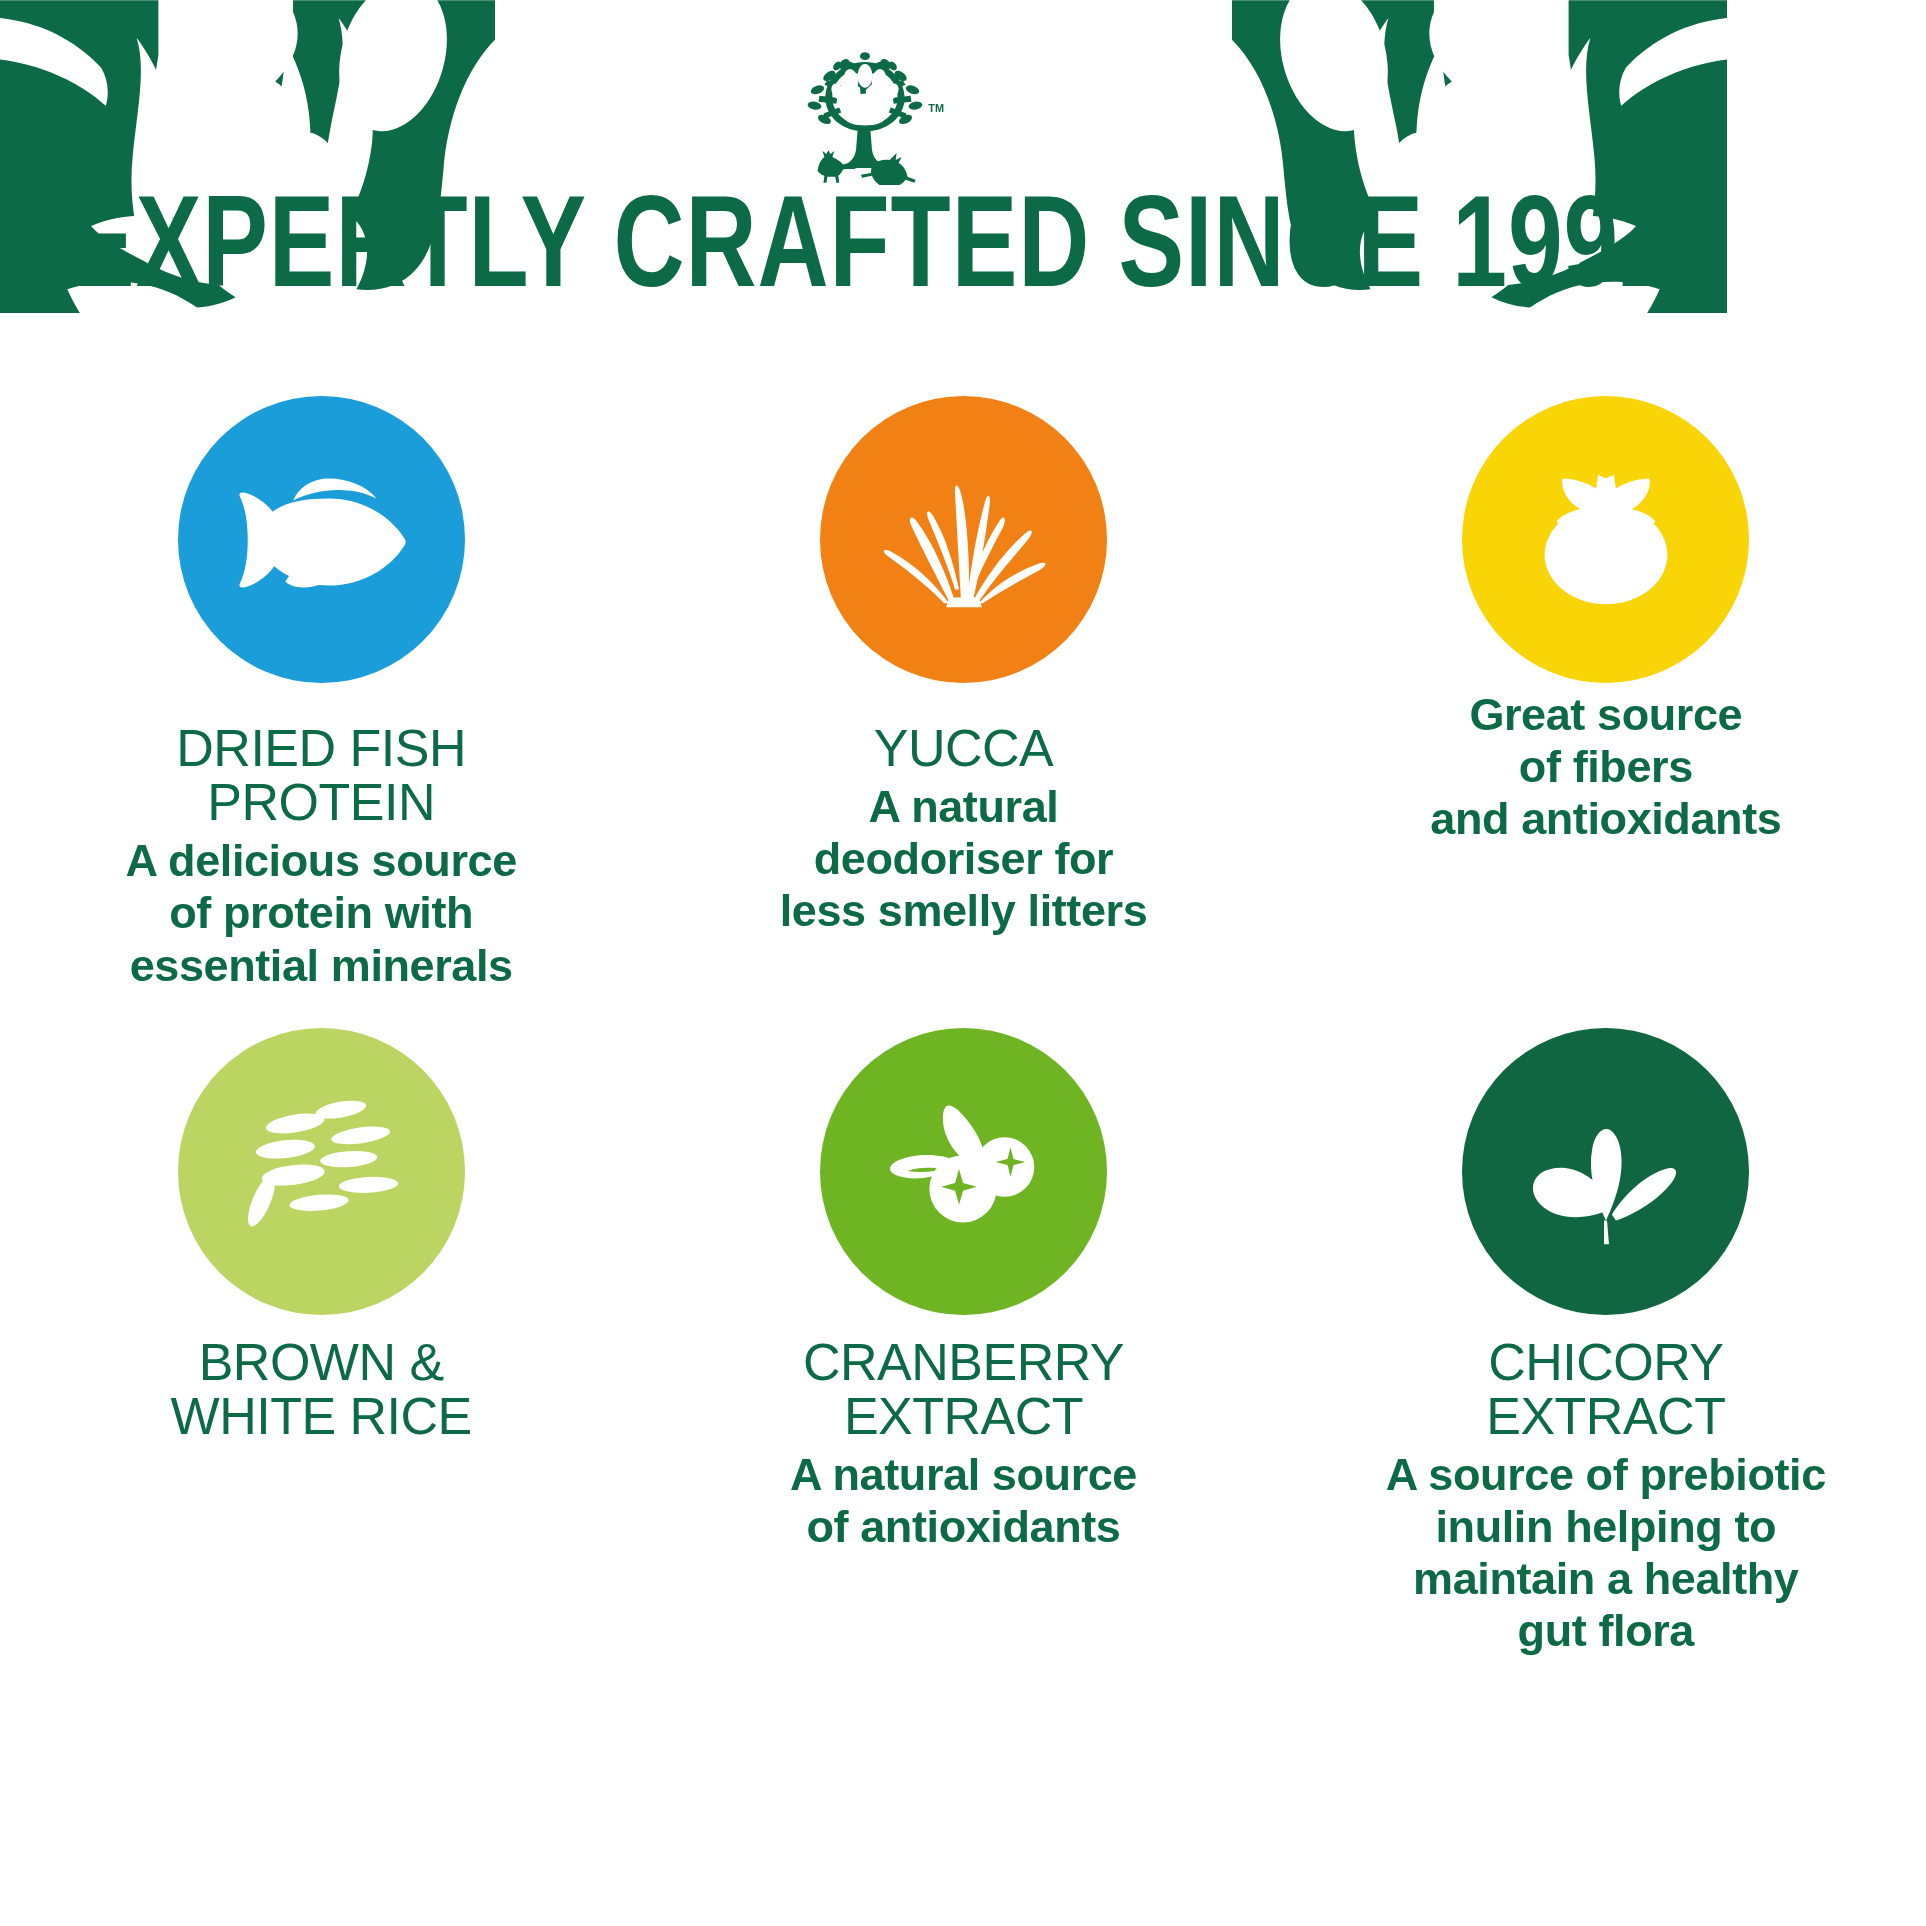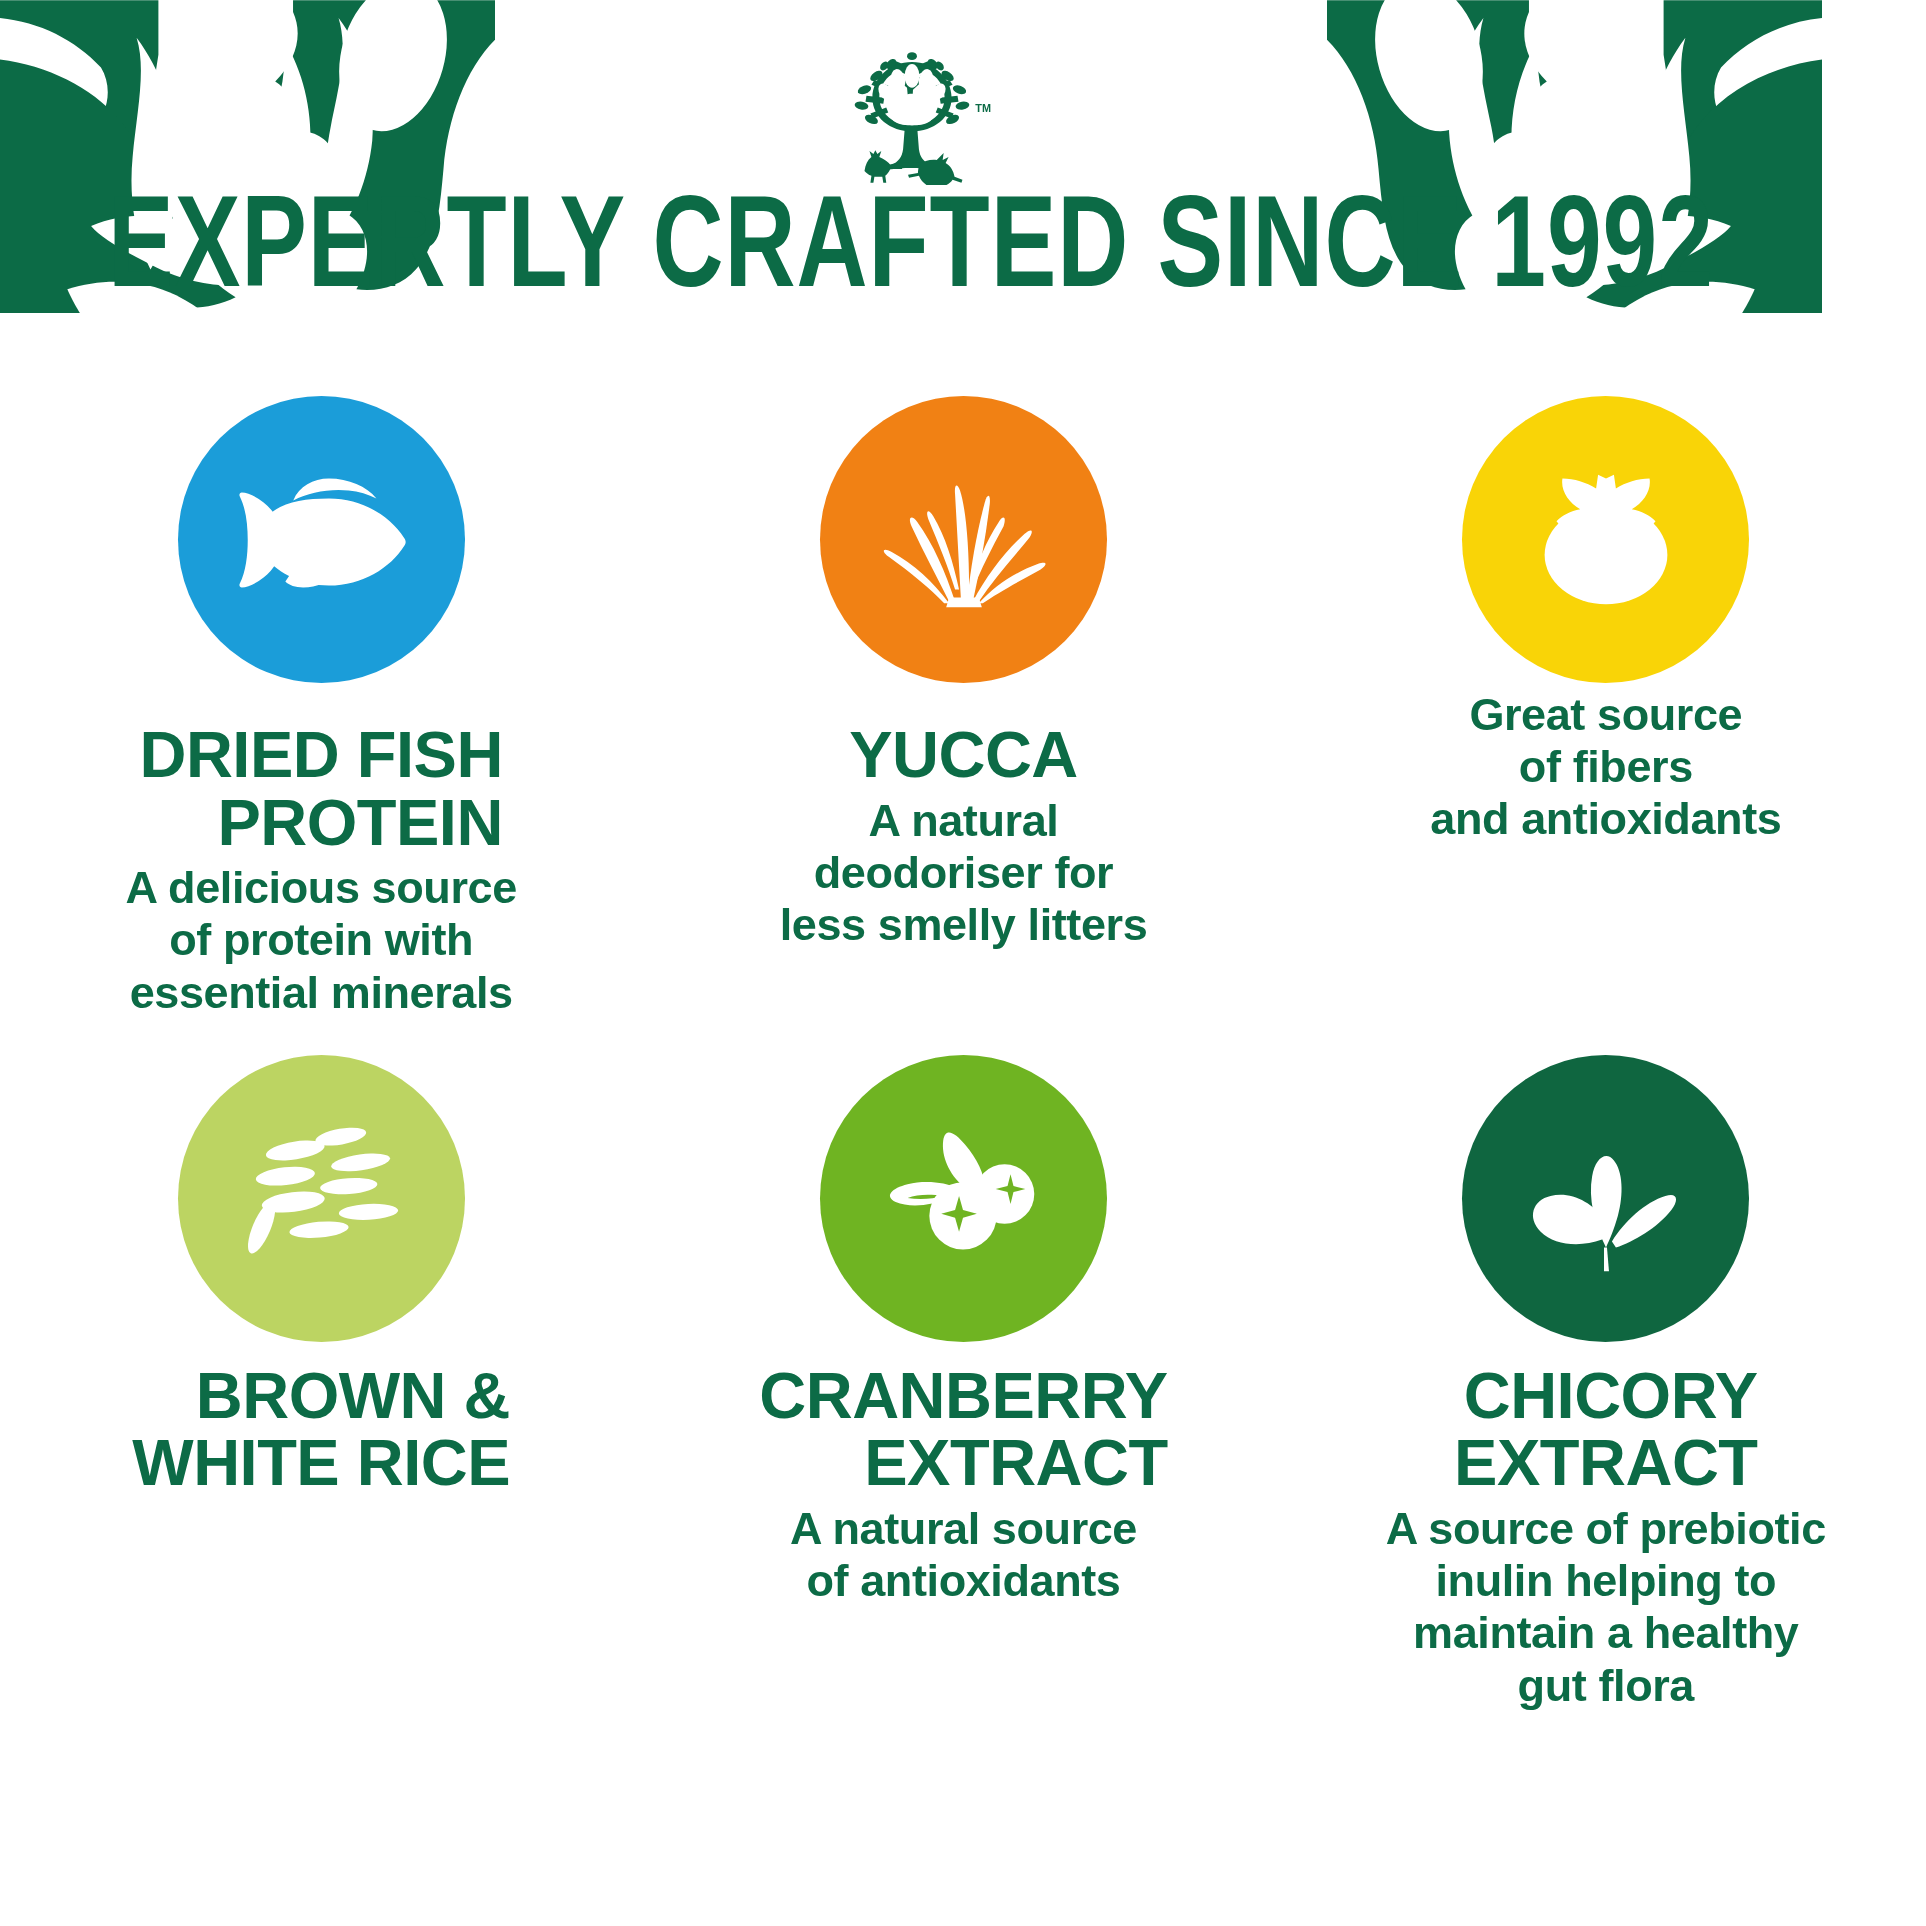--- a/index.html
+++ b/index.html
@@ -11,23 +11,24 @@
     height: 1927px;
     background: #ffffff;
     font-family: "Liberation Sans", sans-serif;
     overflow: hidden;
     position: relative;
   }
 
   
   .header {
     position: relative;
-    width: 1822px;
+    width: 1693px;
     height: 337px;
     overflow: hidden;
+    padding-left: 34px;
   }
   .corner-decor {
     position: absolute;
     top: 0;
     width: 495px;
     height: 337px;
     pointer-events: none;
   }
   .corner-decor.left  { left: 0; }
   .corner-decor.right { right: 0; transform: scaleX(-1); }
@@ -83,24 +84,24 @@
     display: flex;
     align-items: center;
     justify-content: center;
     flex: 0 0 auto;
   }
   .badge svg { display: block; }
 
   .cell-title {
     margin-top: 38px;
     color: #0C6B46;
-    font-size: 65px;
-    font-weight: bold;
+    font-size: 52px;
+    font-weight: normal;
     line-height: 1.04;
-    text-align: right;
+    text-align: center;
     letter-spacing: -0.5px;
     white-space: pre-line;
   }
   .cell-desc {
     margin-top: 6px;
     color: #0C6B46;
     font-size: 45px;
     font-weight: bold;
     line-height: 1.16;
     text-align: center;

